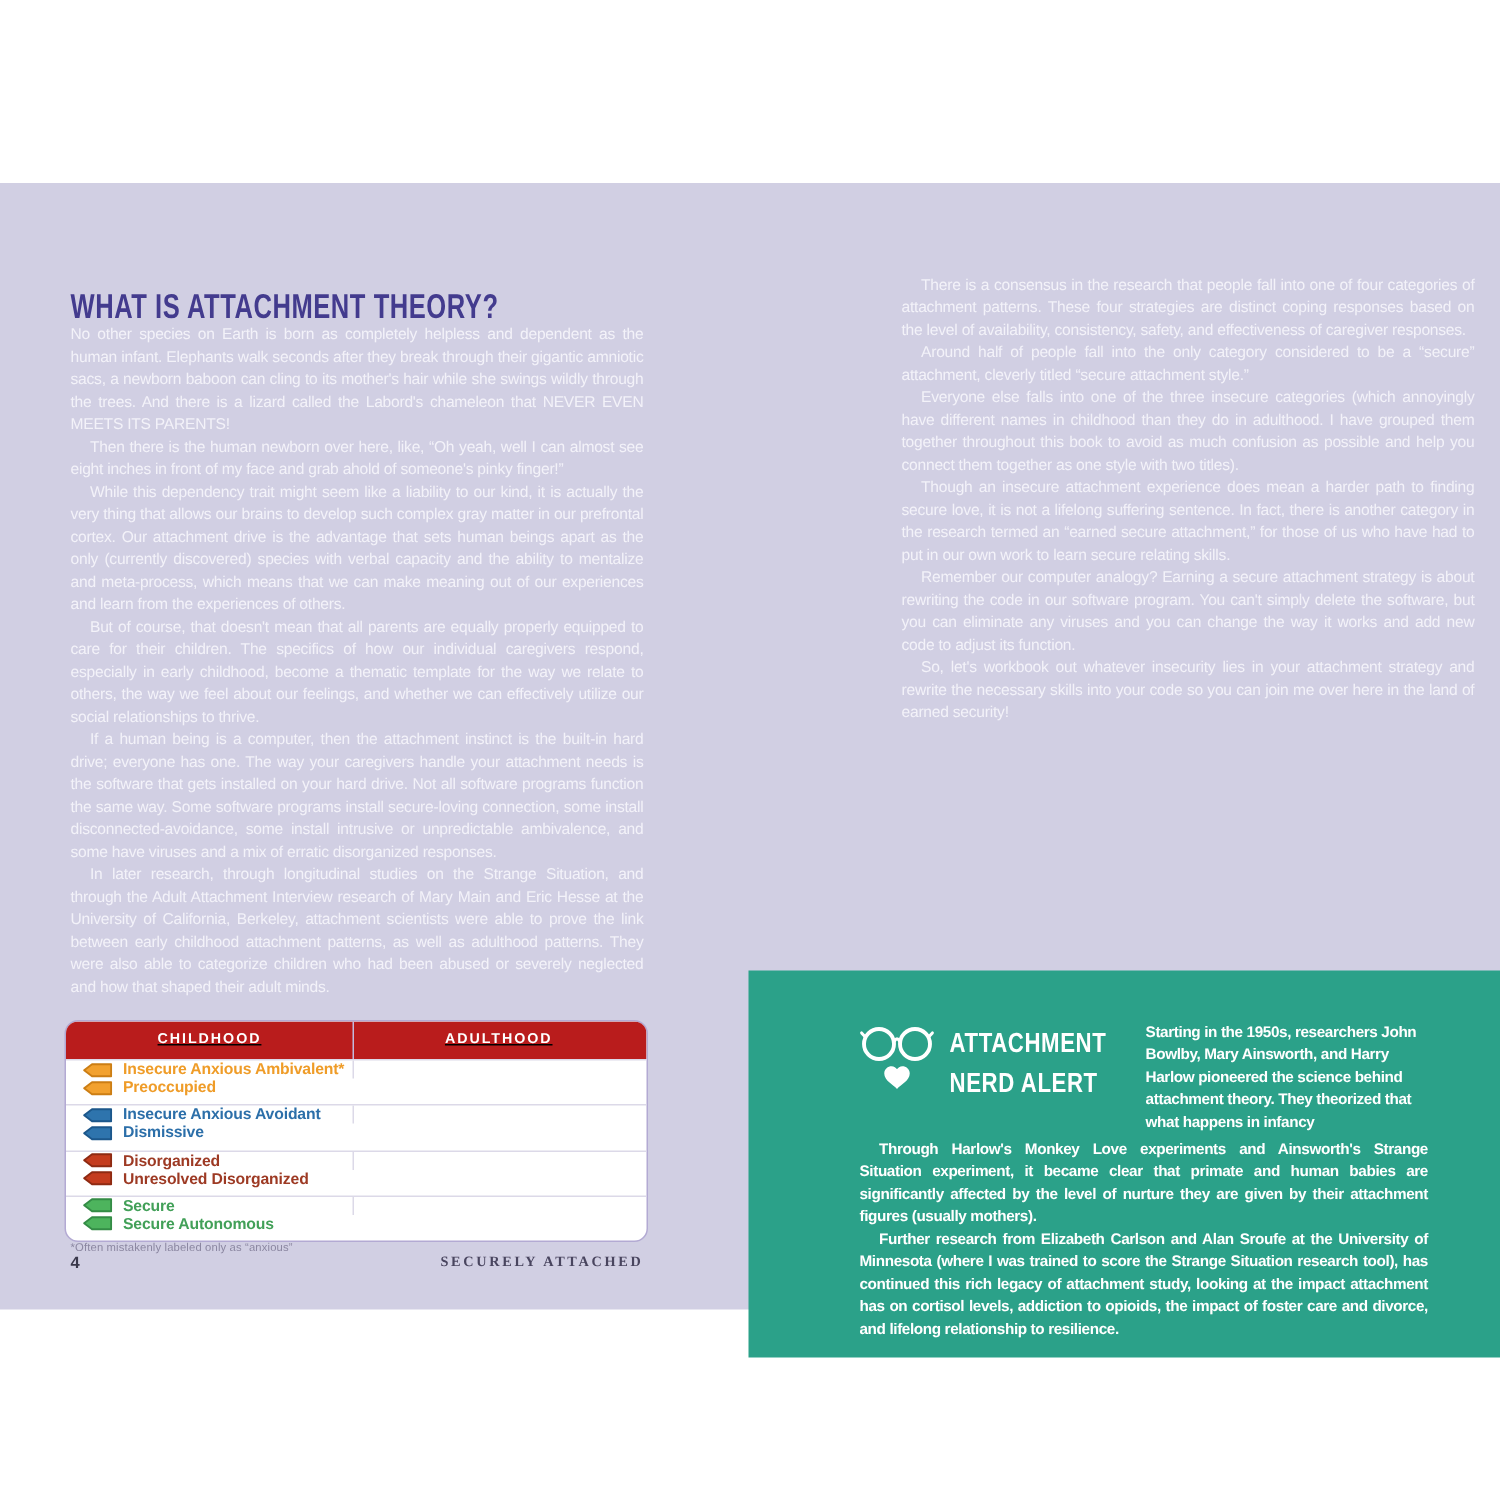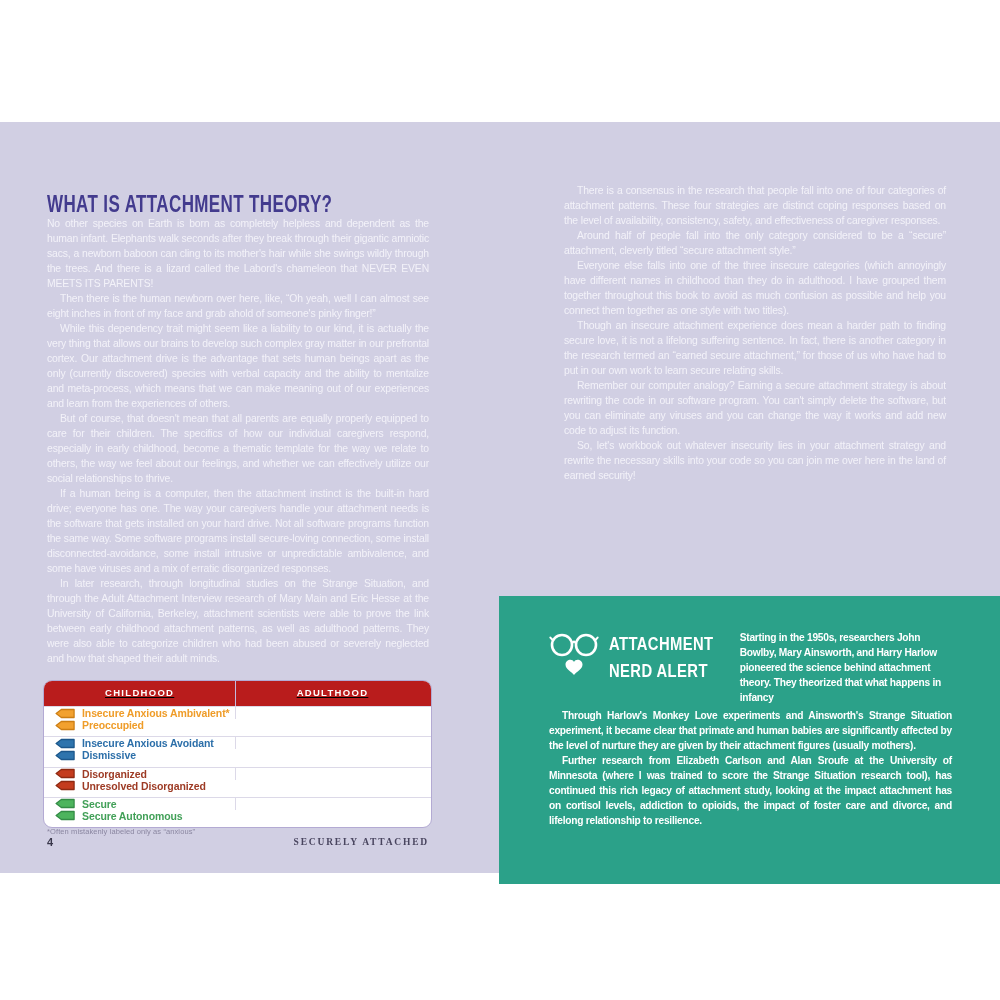--- a/index.html
+++ b/index.html
@@ -20,21 +20,21 @@
     transform: scaleX(0.74); transform-origin: left top;
   }
   .body-col {
     position: absolute; width: 382px;
     font-size: 10.4px; line-height: 15px; letter-spacing: -0.15px;
     color: #f3f2f9; text-align: justify;
   }
   .body-col p { margin: 0; }
   .body-col p.ind { text-indent: 13px; }
   #left-col  { left: 47px;  top: 216px; }
-  #right-col { left: 564px; top: 183px; }
+  #right-col { left: 601px; top: 183px; }
 
   
   .attach-table {
     position: absolute; left: 43px; top: 680px; width: 389px;
     background: #ffffff; border: 1.5px solid #b3aad3; border-radius: 9px;
     overflow: hidden; box-sizing: border-box;
   }
   .t-header { display: flex; background: #b91c1c; height: 25px; text-decoration: underline; }
   .t-hcell {
     width: 49.7%; color: #ffffff; font-size: 9.5px; font-weight: bold;
@@ -63,23 +63,23 @@
     font-size: 11px; font-weight: bold; color: #3a384b;
   }
   .running-footer {
     position: absolute; left: 47px; top: 837px; width: 382px;
     text-align: right; font-family: "Liberation Serif", serif;
     font-size: 9.5px; font-weight: 600; letter-spacing: 1.8px; color: #49455f;
   }
 
   
   .nerd-box {
-    position: absolute; left: 499px; top: 596px; width: 501px; height: 288px;
+    position: absolute; left: 499px; top: 647px; width: 501px; height: 258px;
     background: #2ba189; color: #ffffff; box-sizing: border-box;
-    padding: 34px 48px 0 50px; overflow: hidden;
+    padding: 34px 48px 0 74px; overflow: hidden;
   }
   .nerd-header { display: flex; align-items: flex-start; }
   .nerd-icon { flex: 0 0 auto; margin: 2px 10px 0 0; }
   .nerd-title {
     flex: 0 0 112px; font-size: 18.5px; font-weight: bold; line-height: 26.5px;
     letter-spacing: 0.5px; white-space: nowrap;
     transform: scaleX(0.8); transform-origin: left top; margin-top: 1px;
   }
   .nerd-intro {
     flex: 1 1 auto;

